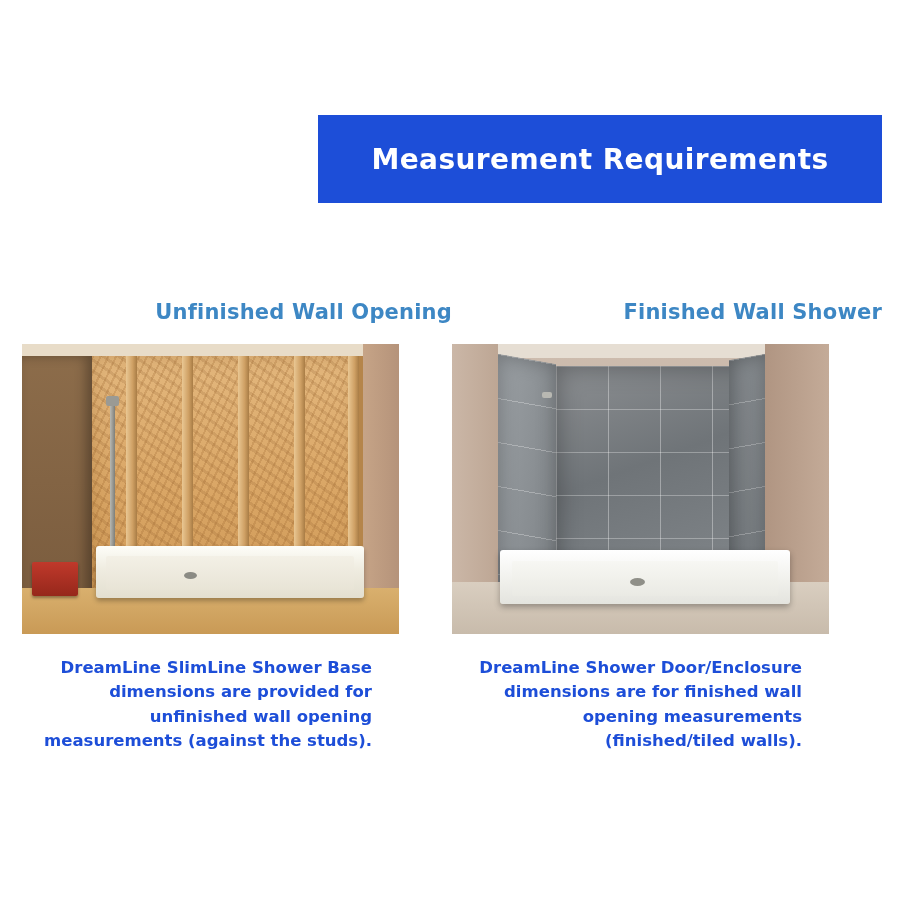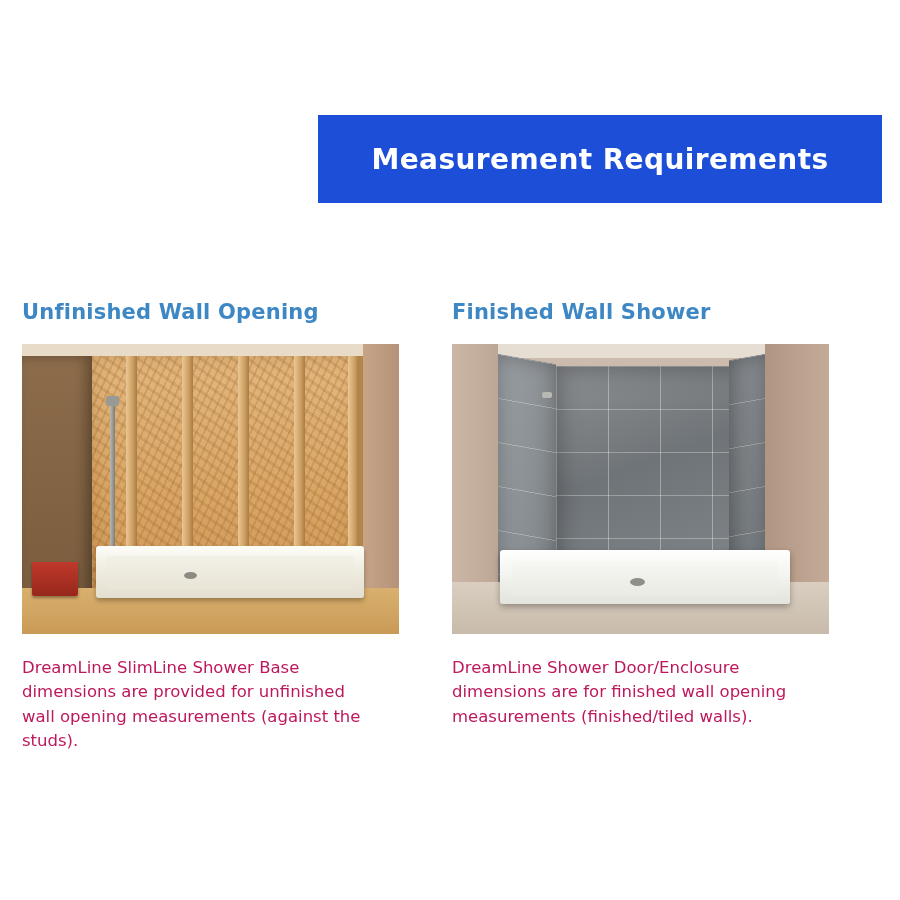--- a/index.html
+++ b/index.html
@@ -38,20 +38,21 @@
   
   .columns {
     position: absolute;
     left: 0;
     top: 300px;
     width: 900px;
     display: flex;
   }
   .col {
     width: 430px;
+    text-align: right;
   }
   .col.left  { margin-left: 22px; }
   .col.right { margin-left: 0px; }
 
   .col-title {
     color: #3d87c4;
     font-size: 21px;
     font-weight: bold;
     margin: 0 0 20px 0;
     letter-spacing: 0.2px;
@@ -196,23 +197,23 @@
     position: absolute; left: 118px; top: 17px; width: 15px; height: 8px;
     background: #8f8f88; border-radius: 50%;
   }
   .pf-showerhead {
     position: absolute; left: 90px; top: 48px; width: 10px; height: 6px;
     background: #b8b8b2; border-radius: 2px;
   }
 
   
   .caption {
-    color: #be185d;
+    color: #1d4ed8;
     font-size: 16.5px;
-    font-weight: normal;
+    font-weight: bold;
     line-height: 1.47;
     margin-top: 22px;
     width: 350px;
   }
 </style>
 </head>
 <body>
 
 <div class="banner">
   <div class="banner-title">Measurement Requirements</div>

